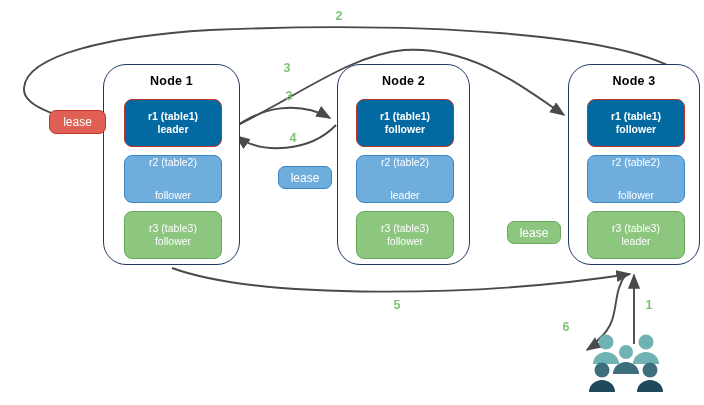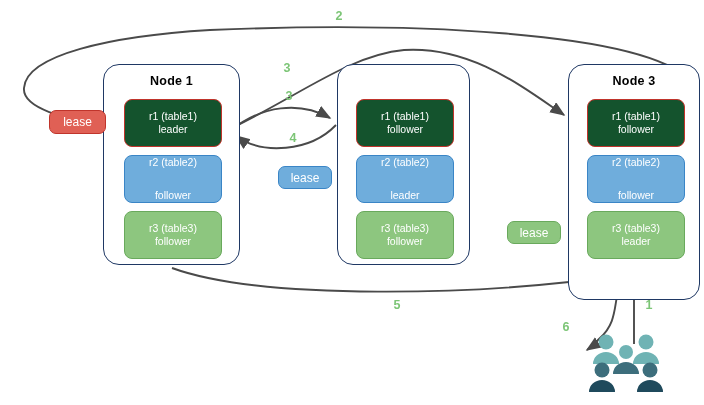--- a/index.html
+++ b/index.html
@@ -4,28 +4,28 @@
 <style>
   html,body{margin:0;padding:0;background:#ffffff;}
   body{width:704px;height:405px;overflow:hidden;
        font-family:"Liberation Sans", sans-serif;}
   #stage{position:relative;width:704px;height:405px;background:#fff;}
 
   svg.layer{position:absolute;left:0;top:0;width:704px;height:405px;overflow:visible;}
   svg.arrows{pointer-events:none;}
 
   .node-box{position:absolute;box-sizing:border-box;
-            border:1.6px solid #1F3864;border-radius:16px;background:#ffffff;}
+            border:1.6px solid #1F3864;border-radius:23px;background:#ffffff;}
   .node-title{position:absolute;left:0;right:0;top:9px;text-align:center;
               font-size:12.5px;font-weight:bold;color:#000;letter-spacing:.2px;}
 
   .replica{position:absolute;box-sizing:border-box;border-radius:8px;
            display:flex;flex-direction:column;align-items:center;justify-content:center;
            color:#ffffff;font-size:10.5px;line-height:13px;text-align:center;}
-  .rep-red{background:#14532d;border:1.6px solid #C0342B;}
+  .rep-red{background:#0369a1;border:1.6px solid #C0342B;font-weight:bold;}
   .rep-blue{background:#6FADDC;border:1.6px solid #3A85C6;gap:20px;}
   .rep-green{background:#8DC67F;border:1.6px solid #69A95C;text-align:center;}
 
   .lease{position:absolute;box-sizing:border-box;border-radius:7px;
          display:flex;align-items:center;justify-content:center;
          color:#ffffff;font-size:12px;}
   .lease-red{background:#E06055;border:1.6px solid #C0342B;}
   .lease-blue{background:#6FADDC;border:1.6px solid #3A85C6;}
   .lease-green{background:#8DC67F;border:1.6px solid #69A95C;}
 
@@ -71,35 +71,36 @@
       <span>r2 (table2)</span>
       <span>follower</span>
     </div>
     <div class="replica rep-green" style="left:20px;top:146px;width:98px;height:48px;">
       <span>r3 (table3)</span>
       <span>follower</span>
     </div>
   </div>
 
   <div class="node-box" style="left:337px;top:64px;width:133px;height:201px;">
+    <div class="node-title">Node 2</div>
     <div class="replica rep-red" style="left:18px;top:34px;width:98px;height:48px;">
       <span>r1 (table1)</span>
       <span>follower</span>
     </div>
     <div class="replica rep-blue" style="left:18px;top:90px;width:98px;height:48px;">
       <span>r2 (table2)</span>
       <span>leader</span>
     </div>
     <div class="replica rep-green" style="left:18px;top:146px;width:98px;height:48px;">
       <span>r3 (table3)</span>
       <span>follower</span>
     </div>
   </div>
 
-  <div class="node-box" style="left:568px;top:64px;width:132px;height:236px;">
+  <div class="node-box" style="left:568px;top:64px;width:132px;height:201px;">
     <div class="node-title">Node 3</div>
     <div class="replica rep-red" style="left:18px;top:34px;width:98px;height:48px;">
       <span>r1 (table1)</span>
       <span>follower</span>
     </div>
     <div class="replica rep-blue" style="left:18px;top:90px;width:98px;height:48px;">
       <span>r2 (table2)</span>
       <span>follower</span>
     </div>
     <div class="replica rep-green" style="left:18px;top:146px;width:98px;height:48px;">

